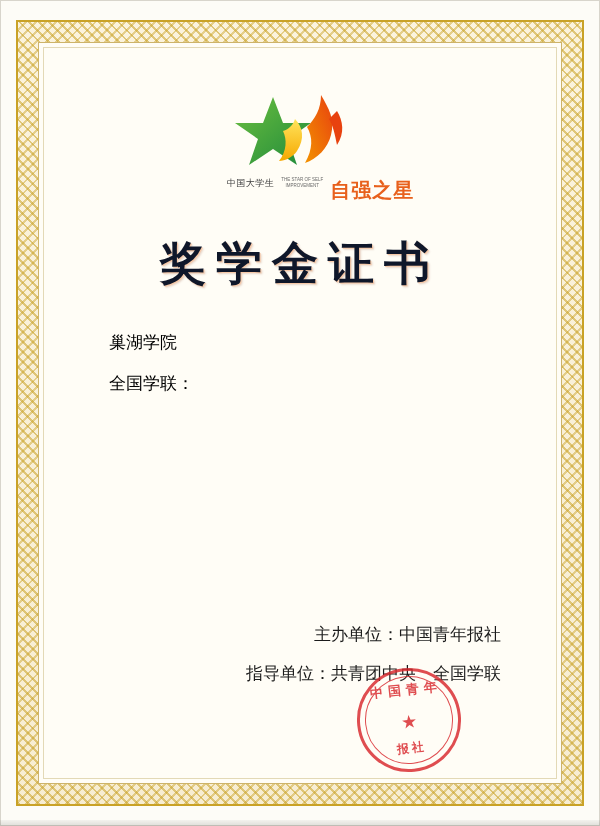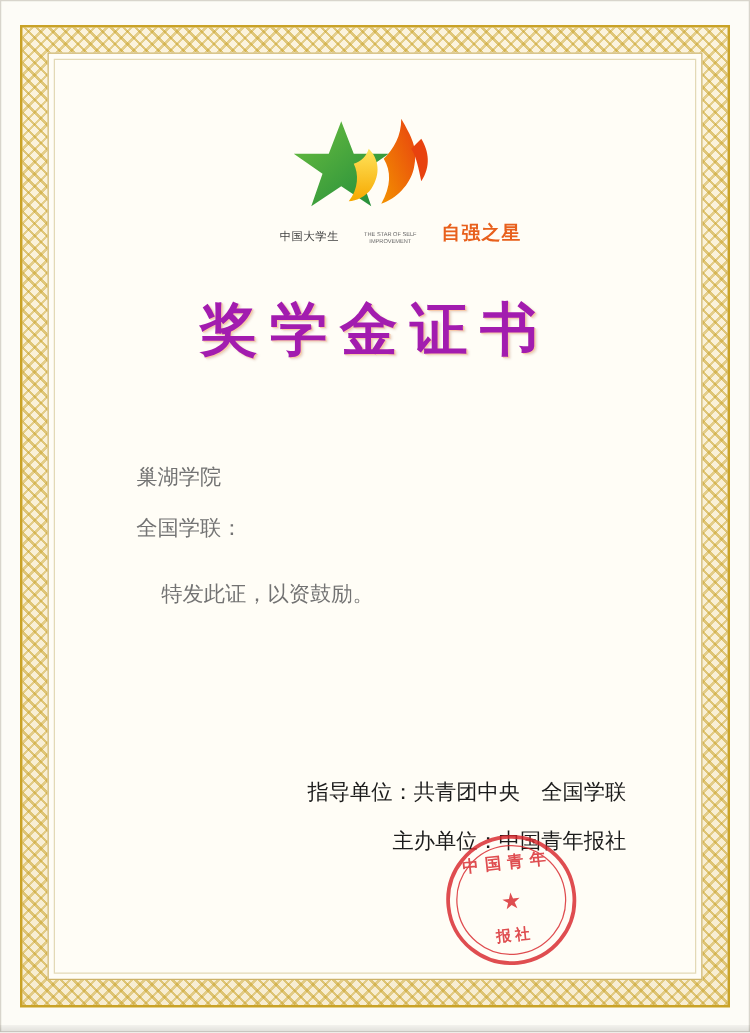--- a/index.html
+++ b/index.html
@@ -98,73 +98,72 @@
     justify-content: flex-start;
   }
   .emblem-graphic {
     width: 150px;
     height: 84px;
     position: relative;
   }
   .emblem-caption {
     margin-top: 2px;
     display: flex;
-    align-items: flex-end;
-    gap: 20px;
+    align-items: flex-start;
+    gap: 7px;
     margin-left: 41px;
   }
   .emblem-caption .cn {
     font-size: 9px;
     color: #3f3f3f;
     letter-spacing: 0.5px;
     font-family: "Liberation Sans", sans-serif;
   }
   .emblem-caption .en {
     font-size: 4.5px;
     color: #6a6a6a;
     line-height: 1.25;
     font-family: "Liberation Sans", sans-serif;
     text-align: center;
   }
   .emblem-caption .brand {
-    font-size: 15px;
+    font-size: 20px;
     color: #e8601c;
     font-family: Liberation Sans, sans-serif;
     font-weight: bold;
     letter-spacing: 1px;
   }
 
   
   .title {
     position: absolute;
     left: 0;
     right: 0;
     top: 190px;
     text-align: center;
     font-size: 46px;
     letter-spacing: 10px;
     font-weight: bold;
-    color: #a21caf;
+    color: #0f172a;
     font-family: "DejaVu Sans", "Liberation Sans", sans-serif;
     text-shadow:
       1px 1px 0 #f7c9a8,
       2px 2px 2px rgba(120,40,0,0.18);
   }
 
   
   .body-block {
     position: absolute;
     left: 56px;
     right: 56px;
     top: 282px;
-    color: #737373;
+    color: #000000;
     font-size: 17px;
     line-height: 2.05;
     font-family: "DejaVu Sans", "Liberation Sans", sans-serif;
-    margin-top: 40px;
   }
   .line-school { margin: 0 0 6px 14px; }
   .line-name   { margin: 0 0 18px 14px; }
   .para {
     margin: 0 0 4px 0;
     text-indent: 2em;
     text-align: justify;
   }
 
   
@@ -285,29 +284,28 @@
         </span>
         <span class="brand">自强之星</span>
       </div>
     </div>
 
     <div class="title">奖学金证书</div>
 
     <div class="body-block">
       <div class="line-school">巢湖学院</div>
       <div class="line-name">全国学联：</div>
-      <p class="para">特发此证，以资鼓励。</p>
     </div>
 
     <div class="sign-block">
       <div class="sign-line">
-        <span>指导单位：</span><span>共青团中央　全国学联</span>
+        <span>主办单位：</span><span>中国青年报社</span>
       </div>
       <div class="sign-line">
-        <span>主办单位：</span><span>中国青年报社</span>
+        <span>指导单位：</span><span>共青团中央　全国学联</span>
       </div>
     </div>
 
     <div class="seal">
       <div class="seal-text-top">中国青年</div>
       <div class="seal-star">★</div>
       <div class="seal-text-bottom">报社</div>
     </div>
 
   </div>

